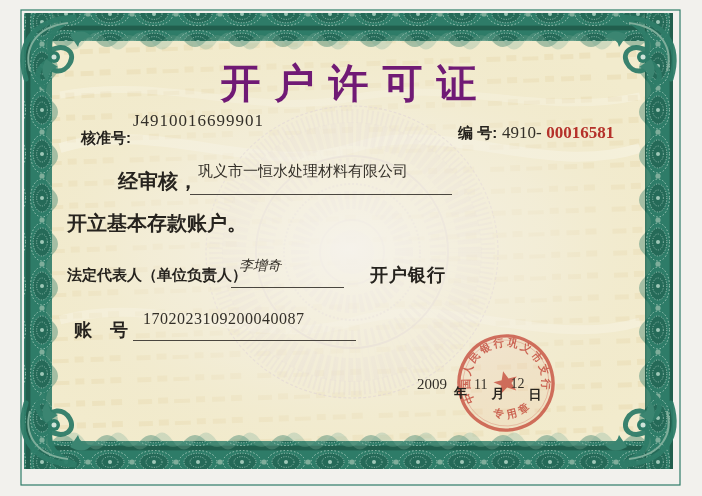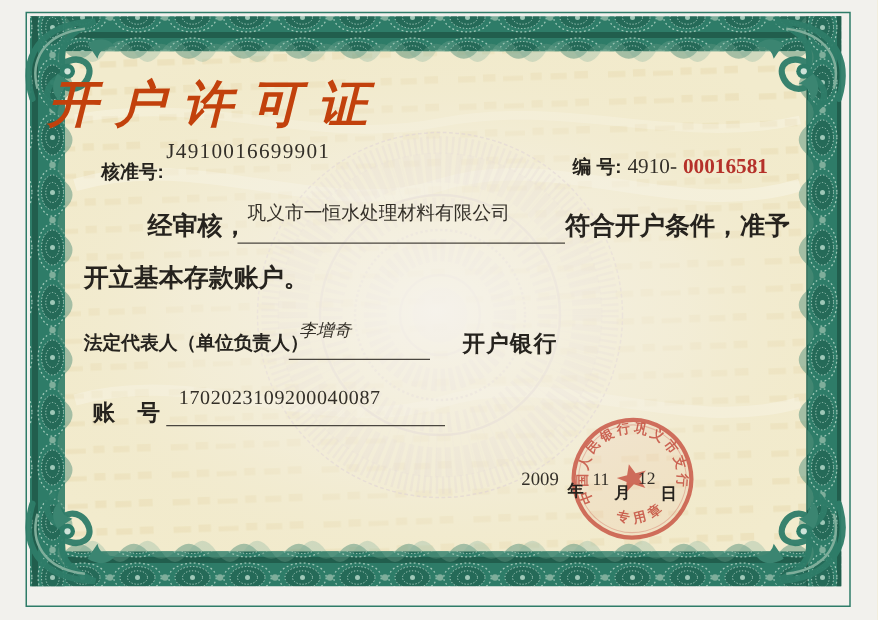--- a/index.html
+++ b/index.html
@@ -8,23 +8,23 @@
     background:#f2f1ed;
     font-family:"Liberation Sans","DejaVu Sans",sans-serif;
   }
   .page{position:absolute;inset:0;}
   svg.deco{position:absolute;left:0;top:0;display:block;}
   .t{position:absolute;white-space:nowrap;color:#26231e;line-height:1;}
   .lbl{font-weight:bold;font-family:"Liberation Sans","DejaVu Sans",sans-serif;}
   .val{font-family:"Liberation Serif","DejaVu Serif",serif;color:#332f28;}
   .ul{border-bottom:1.5px solid #4a463f;}
   .title{
-    left:24px;right:29px;top:64px;
+    left:24px;right:29px;top:64px;text-align:center;
     font-size:40px;font-weight:bold;letter-spacing:14px;text-indent:14px;
-    font-family:"Liberation Serif","DejaVu Serif",serif;color:#c2410c;font-style:italic;
+    font-family:"Liberation Serif","DejaVu Serif",serif;color:#701a75;
   }
   .red{color:#b5312a;font-weight:bold;}
   .dateRow{display:inline-flex;align-items:flex-start;}
   .dateRow span{display:inline-block;}
 </style>
 </head>
 <body>
 
 <div class="page">
 
@@ -143,21 +143,20 @@
   <div class="t val" style="left:133px;top:112px;font-size:17px;letter-spacing:1px;">J4910016699901</div>
 
   <div class="t" style="left:458px;top:124px;font-size:17px;">
     <span class="lbl" style="font-size:15px;">编 号:</span>
     <span class="val">4910-</span>
     <span class="val red">00016581</span>
   </div>
 
   <div class="t lbl" style="left:118px;top:171px;font-size:20px;">经审核，</div>
   <div class="t ul val" style="left:190px;top:164px;width:254px;height:30px;font-size:15px;padding-left:8px;">巩义市一恒水处理材料有限公司</div>
-  <div class="t lbl" style="left:452px;top:171px;font-size:20px;">符合开户条件，准予</div>
   <div class="t lbl" style="left:67px;top:213px;font-size:20px;">开立基本存款账户。</div>
 
   <div class="t lbl" style="left:67px;top:267px;font-size:15px;">法定代表人（单位负责人）</div>
   <div class="t ul val" style="left:231px;top:259px;width:105px;height:28px;font-size:14px;padding-left:8px;font-style:italic;">李增奇</div>
   <div class="t lbl" style="left:370px;top:266px;font-size:18px;letter-spacing:1px;">开户银行</div>
 
   <div class="t lbl" style="left:74px;top:321px;font-size:18px;">账　号</div>
   <div class="t ul val" style="left:133px;top:311px;width:213px;height:29px;font-size:16px;padding-left:10px;letter-spacing:0.5px;">1702023109200040087</div>
 
   <div class="t dateRow" style="left:417px;top:377px;">

